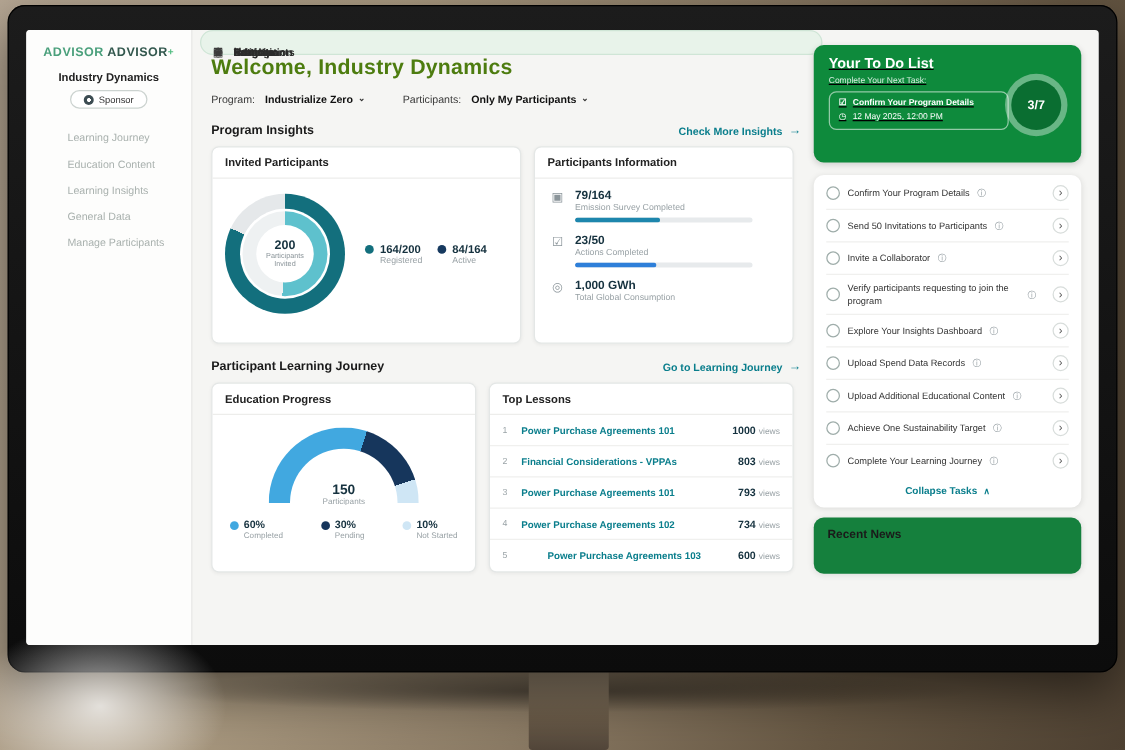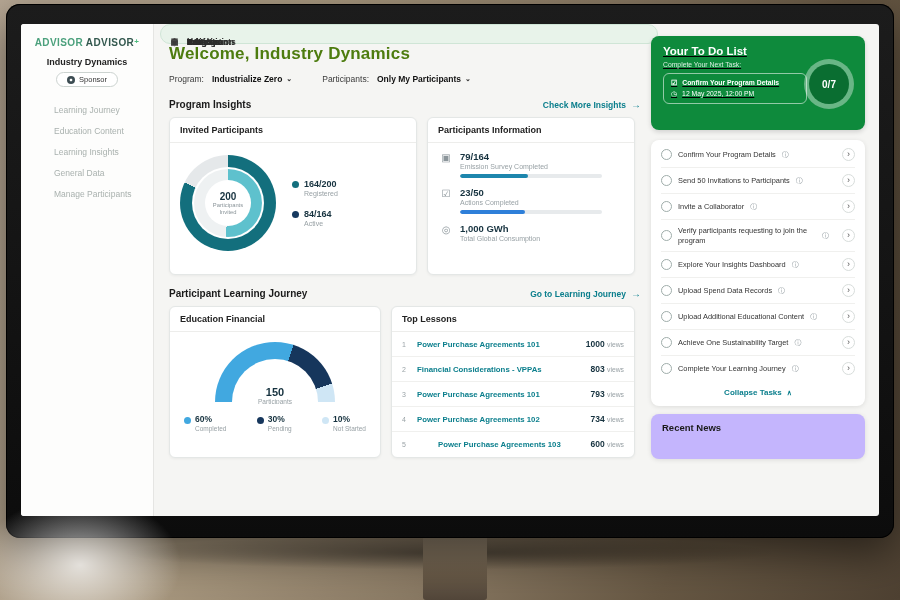--- a/index.html
+++ b/index.html
@@ -67,21 +67,21 @@
   .inv-body{display:flex;align-items:center;padding:12px 10px;}
   .donut{position:relative;width:96px;height:96px;flex:none;}
   .ring{position:absolute;border-radius:50%;}
   .ring.outer{inset:0;}
   .gap1{position:absolute;inset:12px;background:#fff;border-radius:50%;}
   .ring.inner{inset:14px;}
   .donut-center{position:absolute;inset:25px;background:#fff;border-radius:50%;display:flex;flex-direction:column;
     align-items:center;justify-content:center;text-align:center;}
   .dc-val{font-size:10px;font-weight:bold;color:#16323f;}
   .dc-lab{font-size:5.8px;color:#8a9499;width:40px;line-height:1.15;}
-  .inv-legend{margin-left:16px;display:flex;flex-direction:column;gap:12px;}
+  .inv-legend{margin-left:16px;display:flex;flex-direction:row;gap:12px;}
   .leg-item{display:flex;gap:5px;align-items:flex-start;}
   .dot{width:7px;height:7px;border-radius:50%;margin-top:2px;flex:none;}
   .leg-val{font-size:9px;font-weight:bold;color:#16323f;}
   .leg-lab{font-size:7px;color:#98a1a5;margin-top:1px;}
 
   .c-info{width:208px;height:158px;}
   .info-rows{padding:8px 12px;}
   .info-row{display:flex;gap:8px;margin-bottom:9px;}
   .i-icon{width:12px;font-size:10px;color:#8b959a;text-align:center;margin-top:1px;}
   .i-val{font-size:9.5px;font-weight:bold;color:#16323f;}
@@ -129,21 +129,21 @@
   .task-row:nth-last-child(2){border-bottom:none;}
   .t-check{width:9px;height:9px;border:1px solid #9fadaa;border-radius:50%;flex:none;cursor:pointer;}
   .t-label{font-size:7.4px;color:#333;line-height:1.3;max-width:138px;}
   .t-info{font-size:7px;color:#8b959a;cursor:pointer;}
   .t-chev{margin-left:auto;width:13px;height:13px;border:1px solid #d8dddb;border-radius:50%;display:flex;align-items:center;
     justify-content:center;font-size:9px;color:#555;flex:none;cursor:pointer;padding-bottom:1px;box-sizing:border-box;}
   .collapse-row{display:flex;justify-content:center;align-items:center;gap:5px;padding:7px 0 5px;
     font-size:8px;font-weight:bold;color:#0a7e8c;cursor:pointer;}
   .col-car{font-size:7px;}
 
-  .news-card{margin-top:8px;background:#c4b5fd;border-radius:8px;padding:8px 11px 26px;box-shadow:0 1px 5px rgba(0,0,0,.1);cursor:pointer;}
+  .news-card{margin-top:8px;background:#15803d;border-radius:8px;padding:8px 11px 26px;box-shadow:0 1px 5px rgba(0,0,0,.1);cursor:pointer;}
   .news-title{font-size:9.5px;font-weight:bold;color:#1a1a1a;}
 </style>
 </head>
 <body>
 
 <div class="desk-shadow"></div>
 <div class="stand"></div>
 <div class="monitor">
   <div class="screen">
 
@@ -300,21 +300,21 @@
       <div class="section-head" style="margin-top:13px;">
         <h2>Participant Learning Journey</h2>
         <a class="tlink">
           <span>Go to Learning Journey</span>
           <span class="arr">→</span>
         </a>
       </div>
 
       <div class="cards-row">
         <div class="card c-edu">
-          <div class="card-head">Education Financial</div>
+          <div class="card-head">Education Progress</div>
           <div class="gauge-wrap">
             <div class="gauge-arc" style="background: conic-gradient(from 270deg, rgb(65, 168, 224) 0deg, rgb(65, 168, 224) 108deg, rgb(22, 54, 92) 108deg, rgb(22, 54, 92) 162deg, rgb(207, 230, 245) 162deg, rgb(207, 230, 245) 180deg, transparent 180deg, transparent 360deg);"></div>
             <div class="gauge-hole"></div>
             <div class="gauge-center">
               <div class="gc-val">150</div>
               <div class="gc-lab">Participants</div>
             </div>
           </div>
           <div class="edu-legend">
             <div class="eleg">
@@ -380,21 +380,21 @@
           <div class="nb-row nb-top">
             <span class="nb-ic">☑</span>
             <span>Confirm Your Program Details</span>
           </div>
           <div class="nb-row">
             <span class="nb-ic">◷</span>
             <span>12 May 2025, 12:00 PM</span>
           </div>
         </div>
         <div class="ring-badge">
-          <span>0/7</span>
+          <span>3/7</span>
         </div>
       </div>
 
       <div class="tasks-card">
         <div class="task-row">
           <span class="t-check"></span>
           <span class="t-label">Confirm Your Program Details</span>
           <span class="t-info">ⓘ</span>
           <span class="t-chev">›</span>
         </div>

